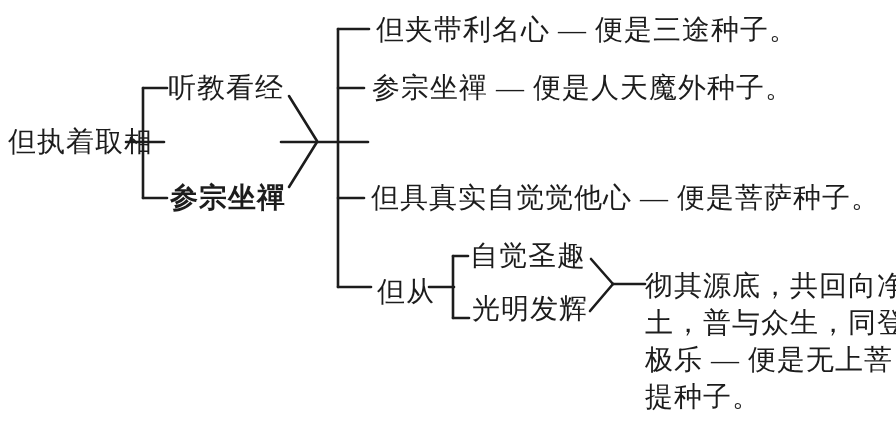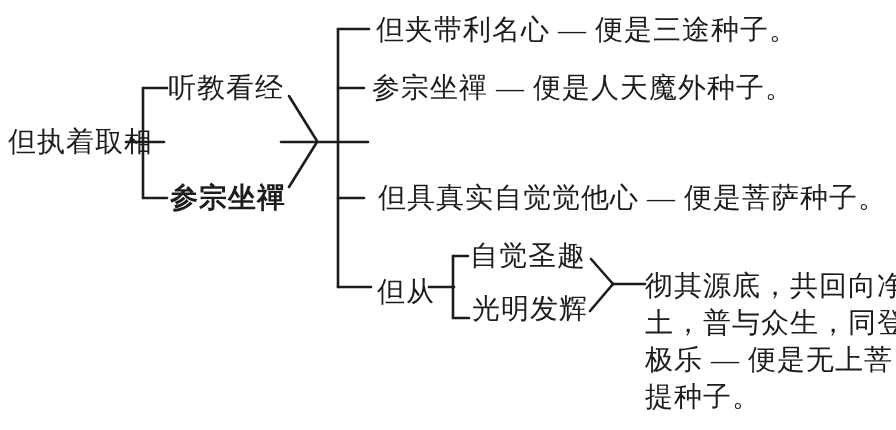--- a/index.html
+++ b/index.html
@@ -81,21 +81,21 @@
 
   <div class="t" style="left:376px; top:15px;">
     <span>但夹带利名心</span><span class="dash">—</span><span>便是三途种子。</span>
   </div>
 
   <div class="t" style="left:372px; top:73px;">
     <span>参宗坐禪</span><span class="dash">—</span><span>便是人天魔外种子。</span>
   </div>
 
 
-  <div class="t" style="left:371px; top:183px;margin-left:7px;">
+  <div class="t" style="left:371px; top:183px;">
     <span>但具真实自觉觉他心</span><span class="dash">—</span><span>便是菩萨种子。</span>
   </div>
 
   <div class="t" style="left:377px; top:268px;margin-top:9px;">但从</div>
 
   <div class="t" style="left:470px; top:241px;">自觉圣趣</div>
   <div class="t" style="left:472px; top:294px;">光明发辉</div>
 
   <div class="t block" style="left:645px; top:267px;">彻其源底，共回向净土，普与众生，同登极乐 — 便是无上菩提种子。</div>
 

